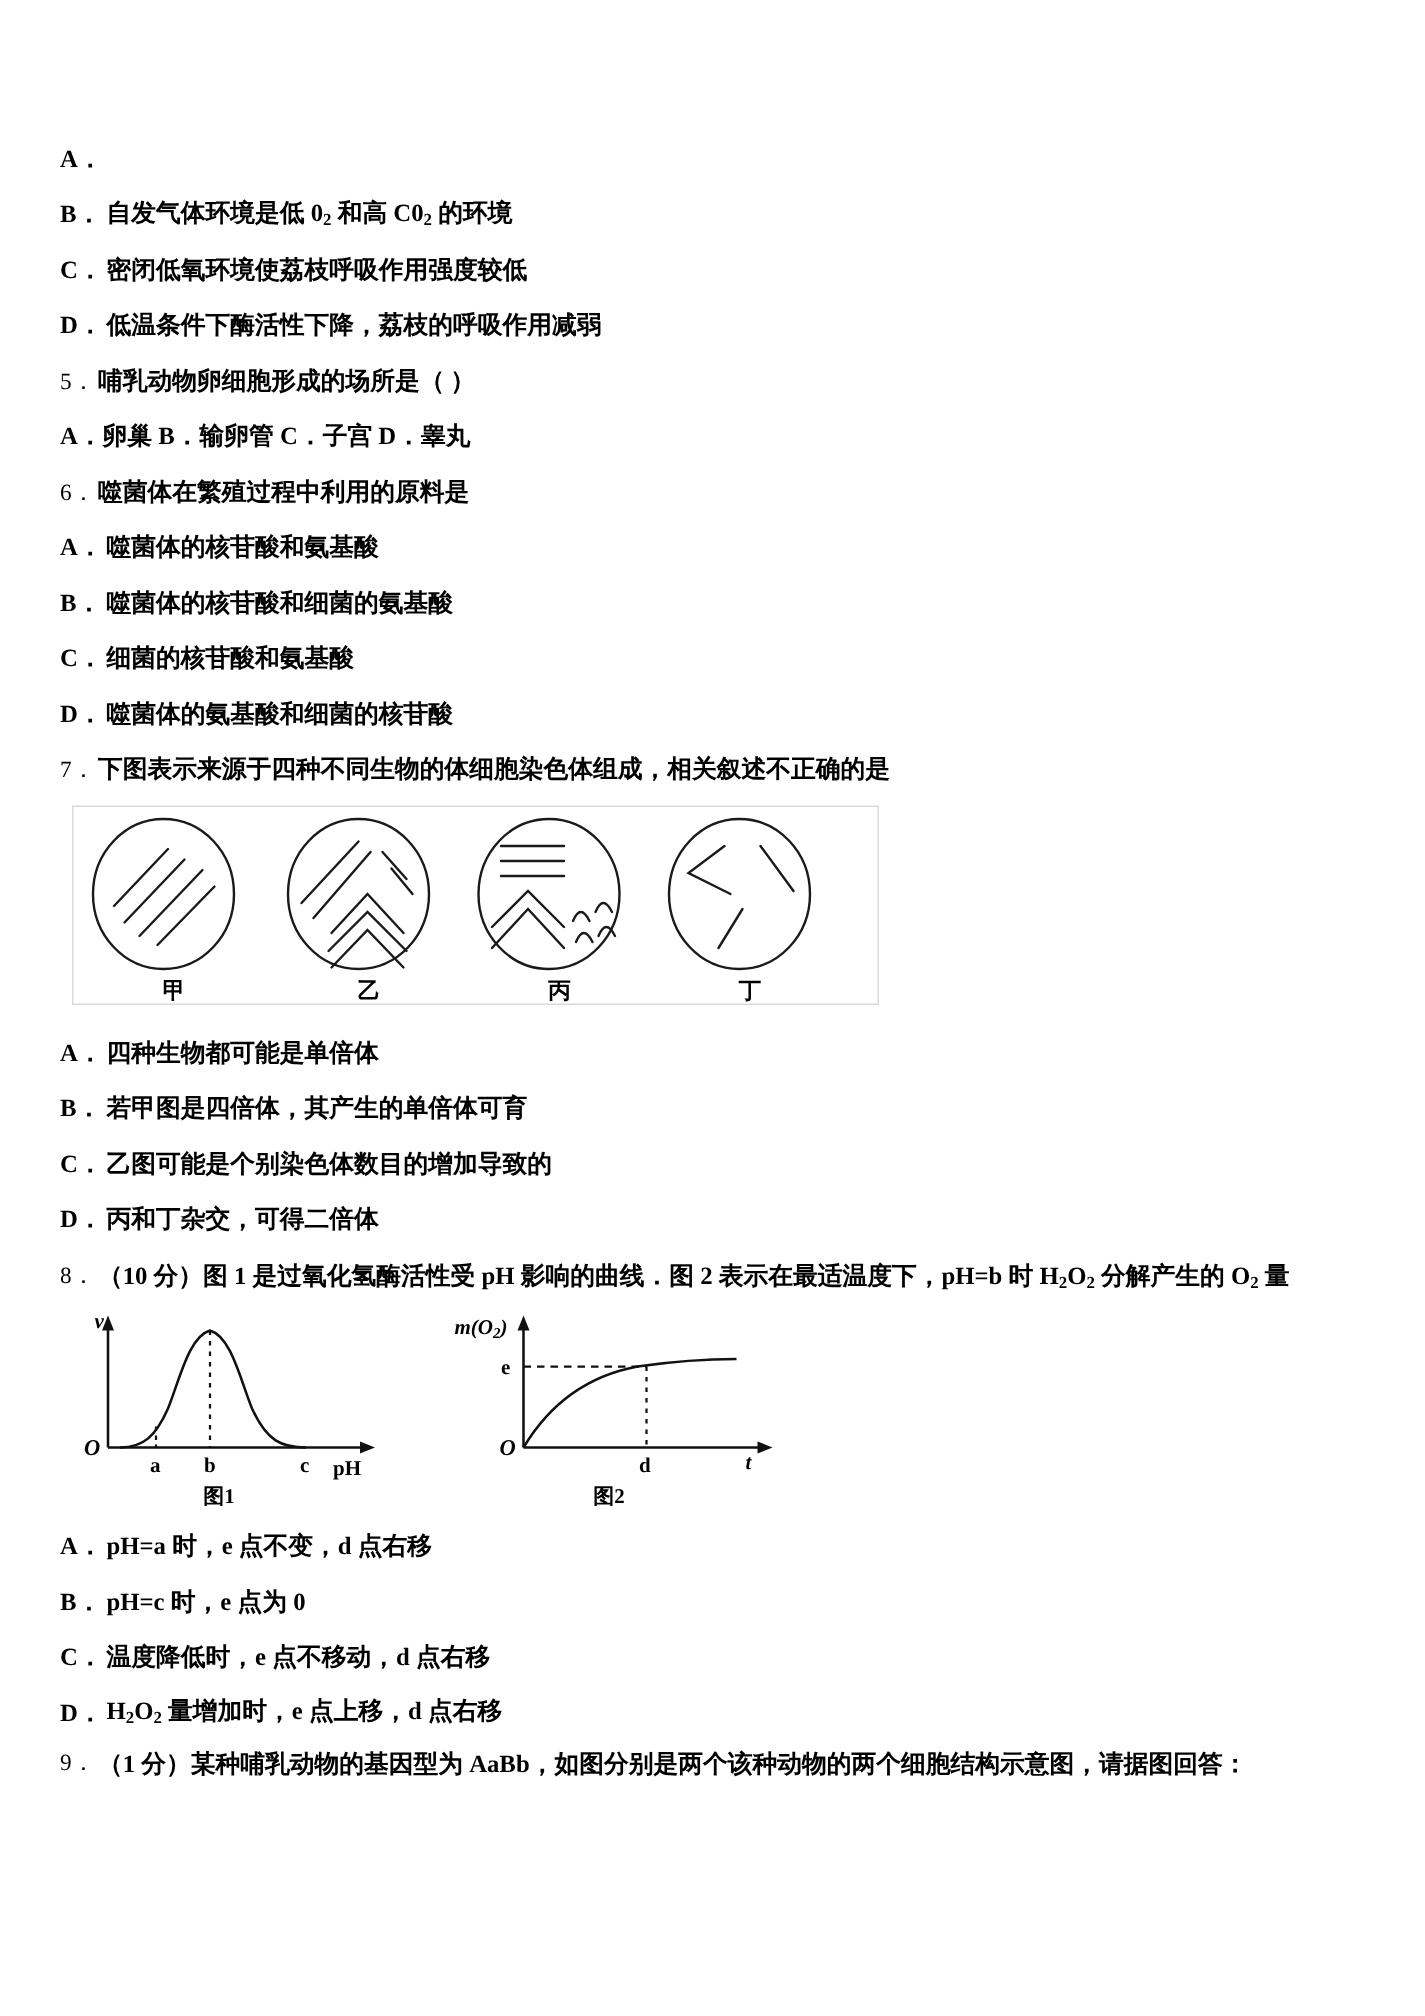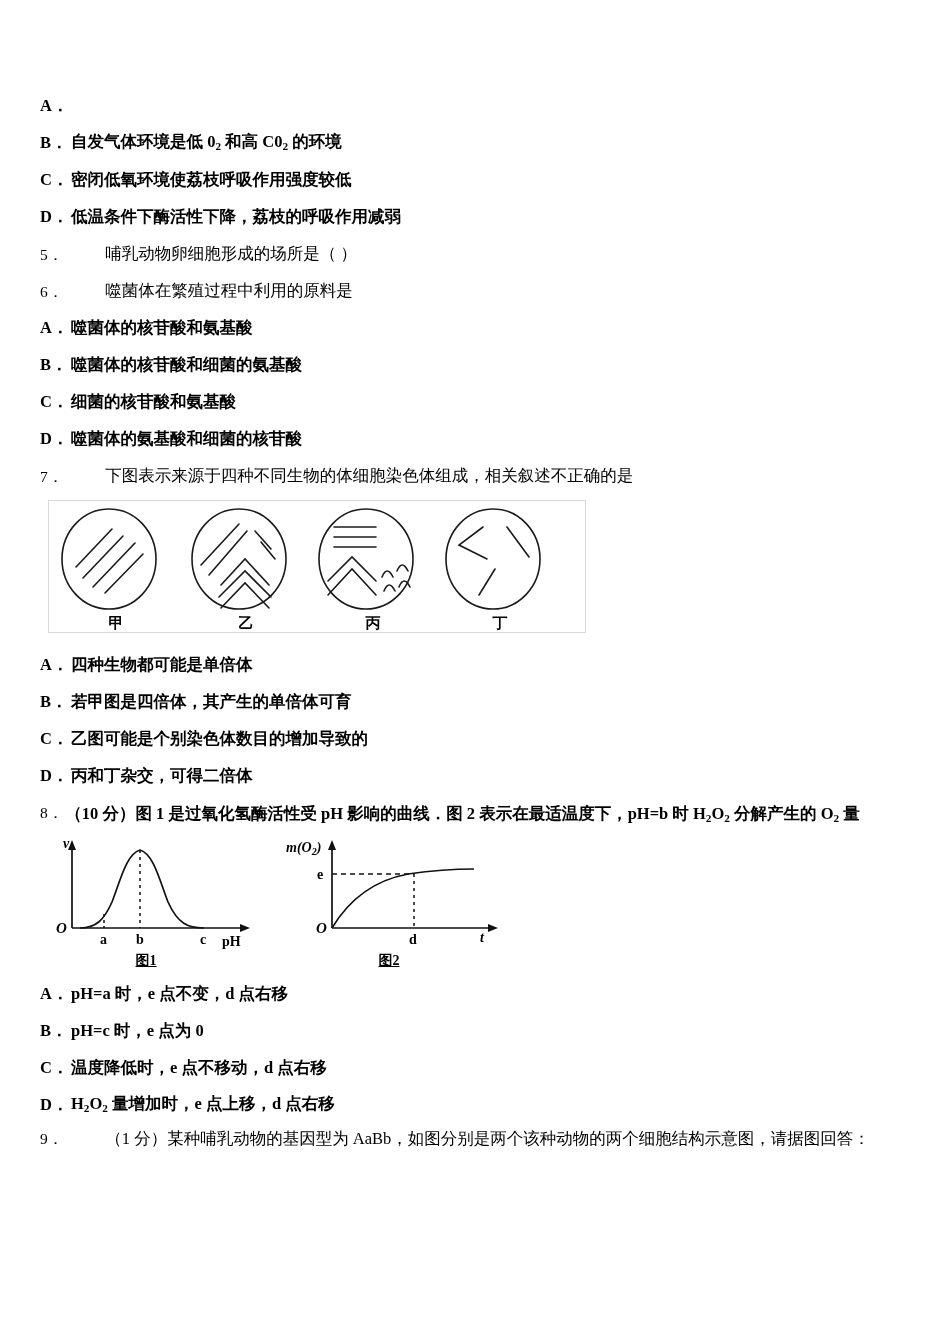--- a/index.html
+++ b/index.html
@@ -55,21 +55,21 @@
     align-items: center;
     font-weight: bold;
     white-space: nowrap;
   }
   .qnum {
     font-weight: normal;
     font-size: 15.5px;
     display: inline-block;
     margin-right: 2px;
   }
-  .qbody { font-weight: normal; margin-left: 40px; }
+  .qbody { font-weight: bold; }
 
   .qwrap { font-size: 16.5px; font-weight: bold; }
   .qwrap .l1, .qwrap .l2 {
     height: 37px;
     display: flex;
     align-items: center;
     white-space: nowrap;
   }
 
   .sectionhead {
@@ -119,21 +119,20 @@
     height: 140px;
     margin-top: 4px;
   }
   .graphbox { position: absolute; top: 0; }
   .graphbox svg { display: block; }
   .graphcap {
     text-align: center;
     font-size: 14px;
     font-weight: bold;
     margin-top: -2px;
-    text-decoration: underline;
   }
   .axtxt {
     font-family: "Liberation Serif", serif;
     font-weight: bold;
   }
 </style>
 </head>
 <body>
 
 <div class="page">
@@ -151,20 +150,23 @@
       <span>密闭低氧环境使荔枝呼吸作用强度较低</span>
     </div>
     <div class="opt">
       <span class="lbl">D．</span>
       <span>低温条件下酶活性下降，荔枝的呼吸作用减弱</span>
     </div>
 
     <div class="qline">
       <span class="qnum">5．</span>
       <span class="qbody">哺乳动物卵细胞形成的场所是（ ）</span>
+    </div>
+    <div class="opt">
+      <span>A．卵巢 B．输卵管 C．子宫 D．睾丸</span>
     </div>
 
     <div class="qline">
       <span class="qnum">6．</span>
       <span class="qbody">噬菌体在繁殖过程中利用的原料是</span>
     </div>
     <div class="opt">
       <span class="lbl">A．</span>
       <span>噬菌体的核苷酸和氨基酸</span>
     </div>
@@ -293,21 +295,21 @@
           <text class="axtxt" x="17" y="12" font-size="14" font-style="italic">v</text>
           <text class="axtxt" x="10" y="97" font-size="15" font-style="italic">O</text>
           <text class="axtxt" x="54" y="108" font-size="14">a</text>
           <text class="axtxt" x="90" y="108" font-size="14">b</text>
           <text class="axtxt" x="154" y="108" font-size="14">c</text>
           <text class="axtxt" x="176" y="110" font-size="14">pH</text>
         </svg>
         <div class="graphcap" style="width:200px;">图1</div>
       </div>
 
-      <div class="graphbox" style="left:244px;">
+      <div class="graphbox" style="left:261px;">
         <svg width="240" height="118" viewBox="0 0 240 118">
 
           <line x1="48" y1="12" x2="48" y2="92" stroke="#111" stroke-width="1.7"></line>
           <polygon points="48,4 44,14 52,14" fill="#111"></polygon>
           <line x1="48" y1="92" x2="206" y2="92" stroke="#111" stroke-width="1.7"></line>
           <polygon points="214,92 204,88 204,96" fill="#111"></polygon>
 
           <path d="M 48 92 C 66 62, 92 44, 124 38 C 152 34, 172 33, 190 33" fill="none" stroke="#111" stroke-width="1.7"></path>
 
           <line x1="48" y1="38" x2="130" y2="38" stroke="#111" stroke-width="1.5" stroke-dasharray="5,4"></line>

